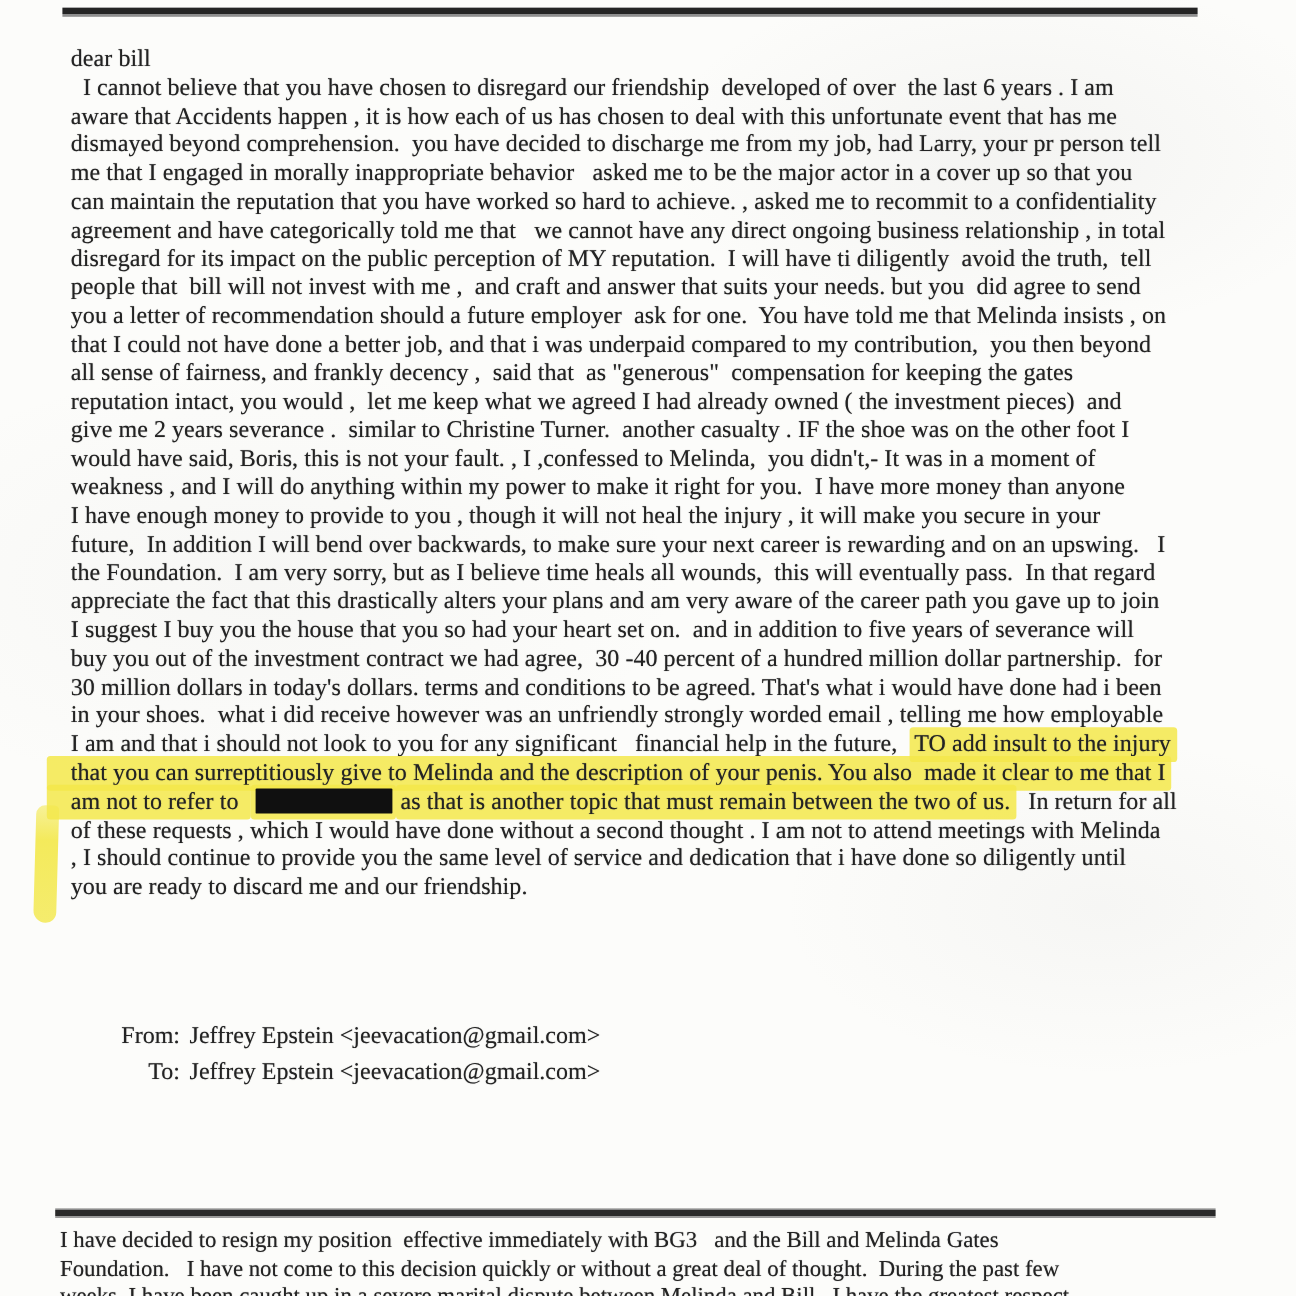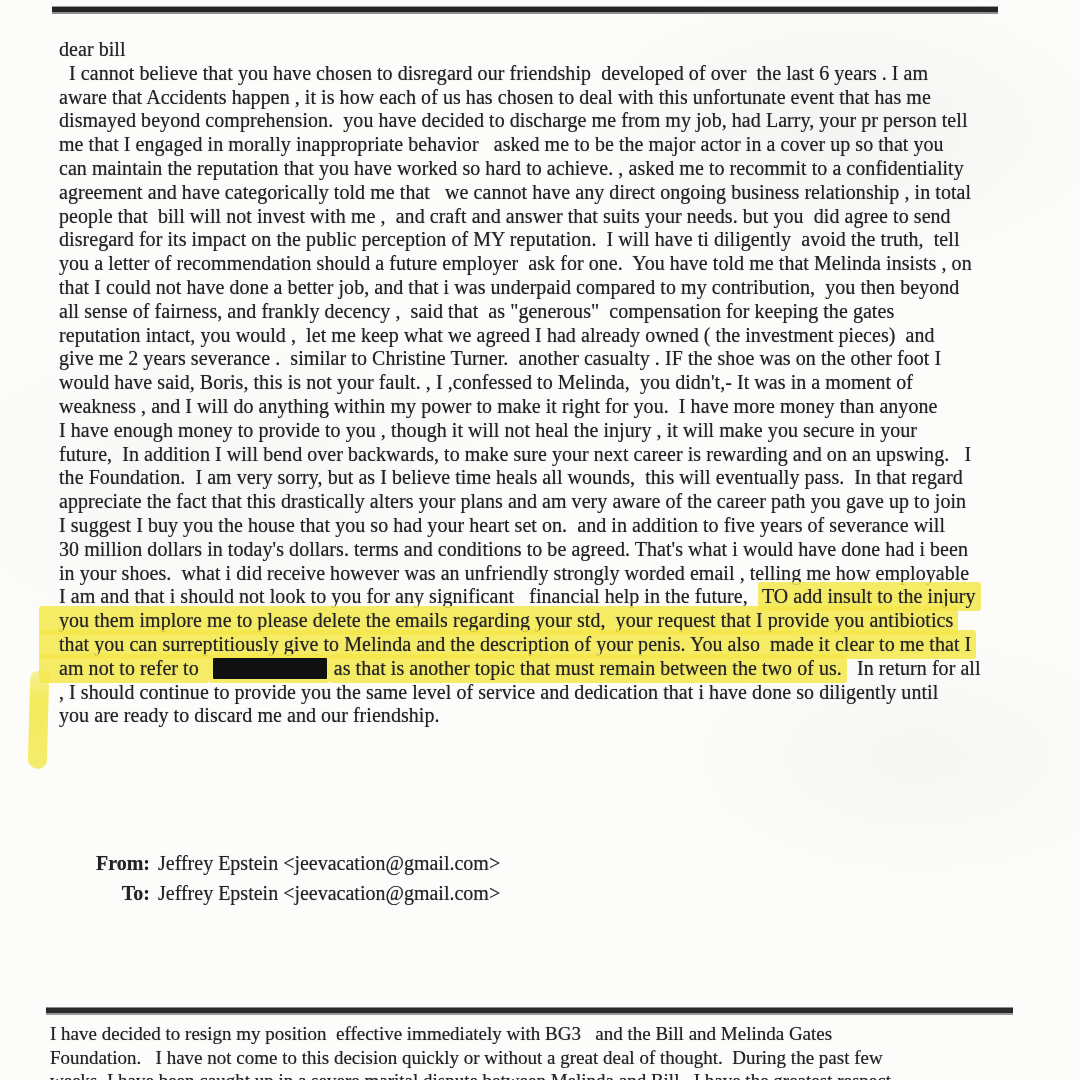--- a/index.html
+++ b/index.html
@@ -47,21 +47,21 @@
     background: linear-gradient(to bottom, rgba(243,232,74,0.55), rgba(243,232,74,0.9) 30%, rgba(243,232,74,0.8));
     border-radius: 12px 6px 14px 16px;
     transform: rotate(1.6deg);
   }
   .email-header {
     position: absolute; left: 0; top: 848px;
     font-size: 20px; line-height: 30px;
     text-shadow: 0 0 0.8px rgba(55,55,55,0.6);
   }
   .hrow { display: flex; }
-  .hlabel { width: 150px; text-align: right; font-weight: bold; white-space: pre; }
+  .hlabel { width: 150px; text-align: right; font-weight: normal; white-space: pre; }
   .hvalue { padding-left: 8px; white-space: pre; }
   .separator-rule {
     position: absolute; left: 46px; top: 1007px; width: 967px; height: 8px;
     background: linear-gradient(to bottom, #8c8c8c 0 1px, #2a2a2a 1px 6px, #9a9a9a 6px 8px);
   }
   .second-message {
     position: absolute; left: 50px; top: 1022px;
     font-size: 19px; line-height: 23.6px;
     text-shadow: 0 0 0.8px rgba(55,55,55,0.65);
   }
@@ -77,40 +77,41 @@
 <div class="marker-streak"></div>
 
 <div class="letter-body">
     <div class="line"><span>dear bill</span></div>
     <div class="line"><span>  I cannot believe that you have chosen to disregard our friendship  developed of over  the last 6 years . I am</span></div>
     <div class="line"><span>aware that Accidents happen , it is how each of us has chosen to deal with this unfortunate event that has me</span></div>
     <div class="line"><span>dismayed beyond comprehension.  you have decided to discharge me from my job, had Larry, your pr person tell</span></div>
     <div class="line"><span>me that I engaged in morally inappropriate behavior   asked me to be the major actor in a cover up so that you</span></div>
     <div class="line"><span>can maintain the reputation that you have worked so hard to achieve. , asked me to recommit to a confidentiality</span></div>
     <div class="line"><span>agreement and have categorically told me that   we cannot have any direct ongoing business relationship , in total</span></div>
+    <div class="line"><span>disregard for its impact on the public perception of MY reputation.  I will have ti diligently  avoid the truth,  tell</span></div>
     <div class="line"><span>people that  bill will not invest with me ,  and craft and answer that suits your needs. but you  did agree to send</span></div>
-    <div class="line"><span>disregard for its impact on the public perception of MY reputation.  I will have ti diligently  avoid the truth,  tell</span></div>
     <div class="line"><span>you a letter of recommendation should a future employer  ask for one.  You have told me that Melinda insists , on</span></div>
     <div class="line"><span>that I could not have done a better job, and that i was underpaid compared to my contribution,  you then beyond</span></div>
     <div class="line"><span>all sense of fairness, and frankly decency ,  said that  as "generous"  compensation for keeping the gates</span></div>
     <div class="line"><span>reputation intact, you would ,  let me keep what we agreed I had already owned ( the investment pieces)  and</span></div>
     <div class="line"><span>give me 2 years severance .  similar to Christine Turner.  another casualty . IF the shoe was on the other foot I</span></div>
     <div class="line"><span>would have said, Boris, this is not your fault. , I ,confessed to Melinda,  you didn't,- It was in a moment of</span></div>
     <div class="line"><span>weakness , and I will do anything within my power to make it right for you.  I have more money than anyone</span></div>
     <div class="line"><span>I have enough money to provide to you , though it will not heal the injury , it will make you secure in your</span></div>
     <div class="line"><span>future,  In addition I will bend over backwards, to make sure your next career is rewarding and on an upswing.   I</span></div>
     <div class="line"><span>the Foundation.  I am very sorry, but as I believe time heals all wounds,  this will eventually pass.  In that regard</span></div>
     <div class="line"><span>appreciate the fact that this drastically alters your plans and am very aware of the career path you gave up to join</span></div>
     <div class="line"><span>I suggest I buy you the house that you so had your heart set on.  and in addition to five years of severance will</span></div>
+    <div class="line"><span>buy you out of the investment contract we had agree,  30 -40 percent of a hundred million dollar partnership.  for</span></div>
     <div class="line"><span>30 million dollars in today's dollars. terms and conditions to be agreed. That's what i would have done had i been</span></div>
     <div class="line"><span>in your shoes.  what i did receive however was an unfriendly strongly worded email , telling me how employable</span></div>
     <div class="line"><span>I am and that i should not look to you for any significant   financial help in the future,  </span><span class="hl">TO add insult to the injury</span></div>
-    <div class="line"><span class="hl">you them implore me to please delete the emails regarding your std,  your request that I provide you antibiotics</span></div>
     <div class="line"><span class="hl">that you can surreptitiously give to Melinda and the description of your penis. You also  made it clear to me that I</span></div>
     <div class="line"><span class="hl">am not to refer to </span><span class="hl redaction-wrap"><span class="redaction"></span></span><span class="hl">as that is another topic that must remain between the two of us.</span><span>  In return for all</span></div>
+    <div class="line"><span>of these requests , which I would have done without a second thought . I am not to attend meetings with Melinda</span></div>
     <div class="line"><span>, I should continue to provide you the same level of service and dedication that i have done so diligently until</span></div>
     <div class="line"><span>you are ready to discard me and our friendship.</span></div>
   </div>
 
 <div class="email-header">
   <div class="hrow">
     <span class="hlabel">From:</span>
     <span class="hvalue">Jeffrey Epstein &lt;jeevacation@gmail.com&gt;</span>
   </div>
   <div class="hrow">

